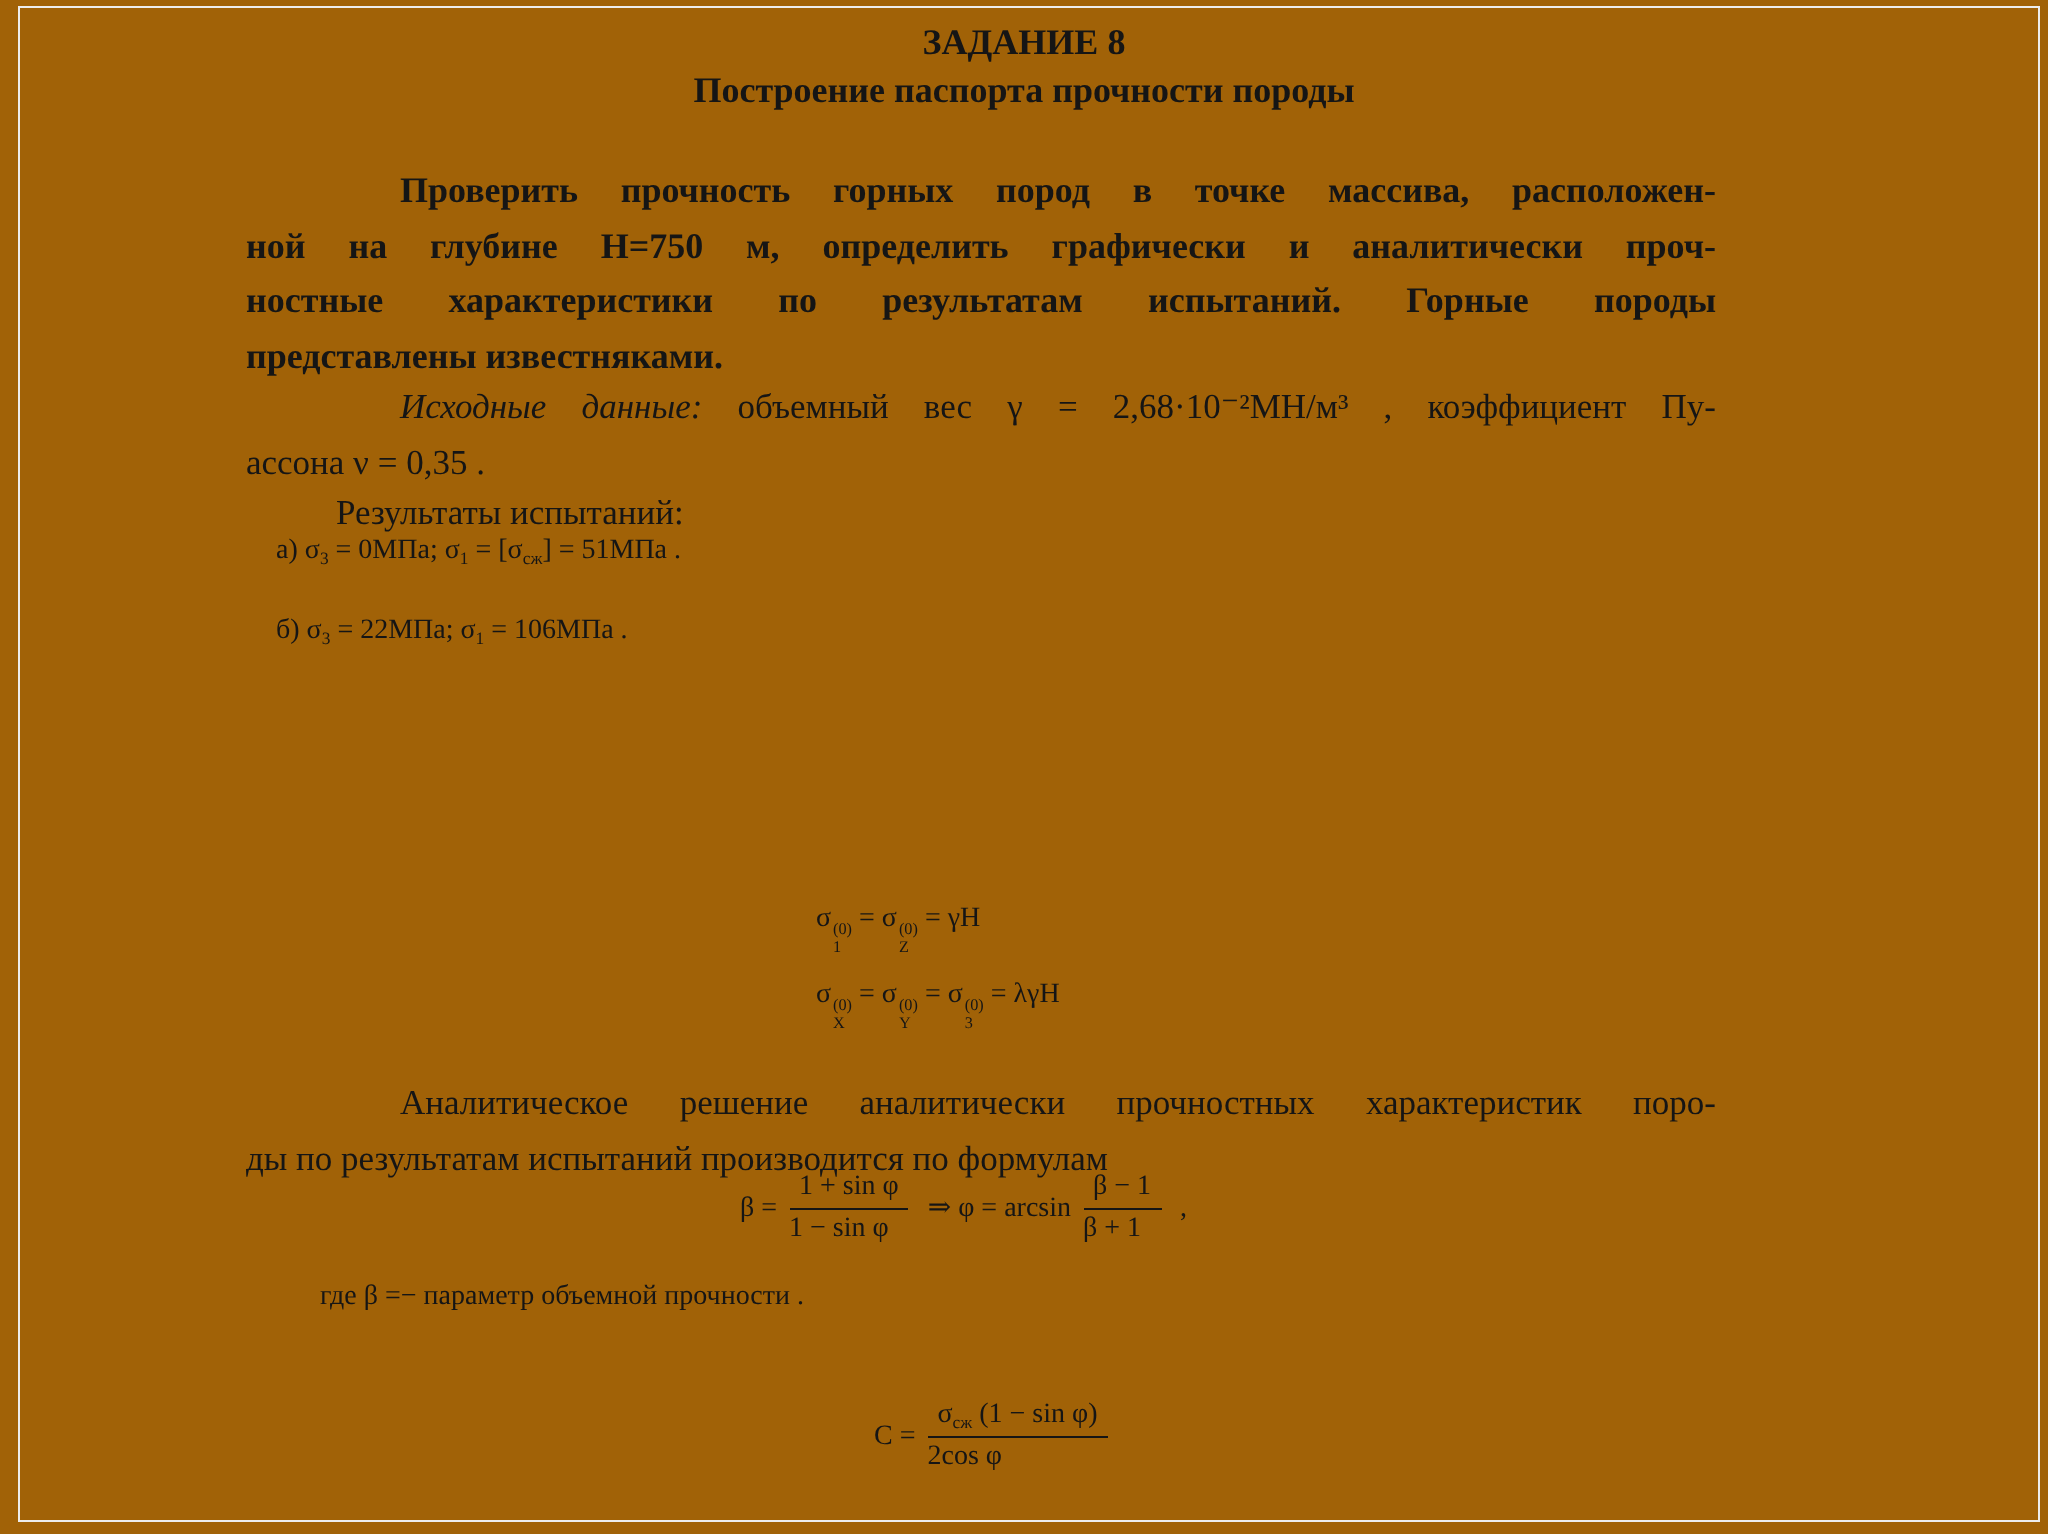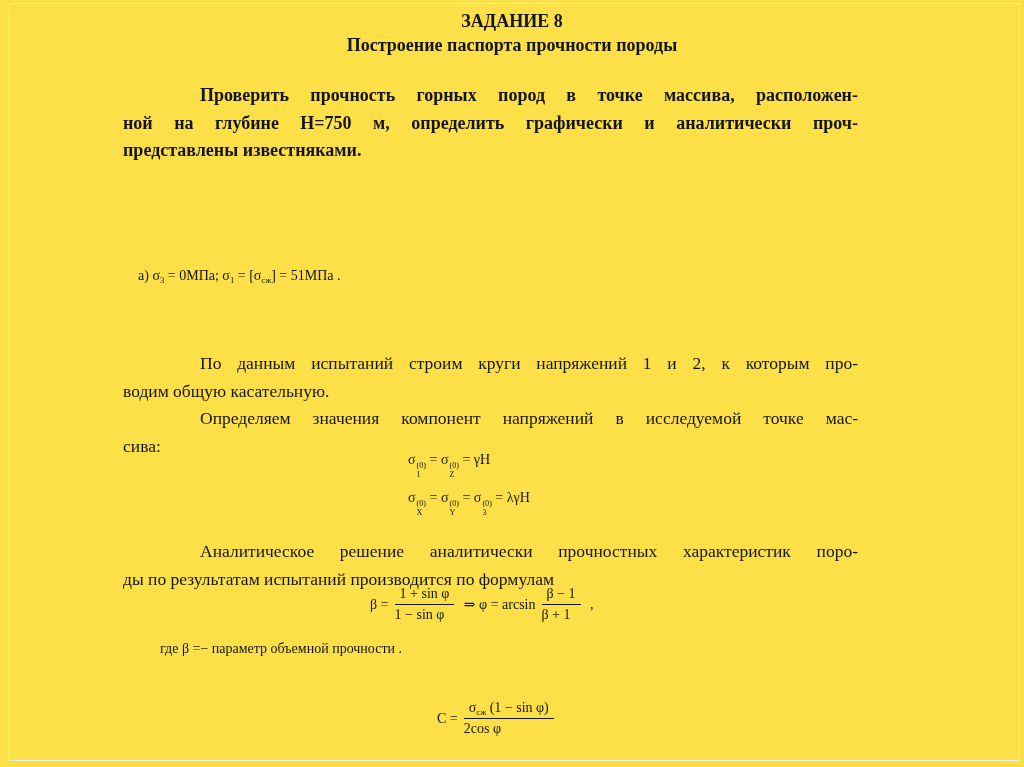--- a/index.html
+++ b/index.html
@@ -1,17 +1,17 @@
 <!DOCTYPE html>
 <html><head>
 <meta charset="utf-8">
 <style>
   html,body{margin:0;padding:0;background:#ffffff;}
   .page{
-    position:relative;width:1024px;height:767px;background:#fde047;
+    position:relative;width:1024px;height:767px;background:#a16207;
     font-family:"Liberation Serif","DejaVu Serif",serif;color:#151515;
     overflow:hidden;
   }
   .frame{
     position:absolute;left:9px;top:3px;right:4px;bottom:6px;
     border:1px solid #ededed;pointer-events:none;
   }
   .abs{position:absolute;}
   .titleblock{left:0;right:0;top:9px;text-align:center;font-weight:bold;
     font-size:18px;line-height:24px;}
@@ -40,33 +40,36 @@
   <div class="frame"></div>
 
   <div class="abs titleblock">
     <div class="tline">ЗАДАНИЕ 8</div>
     <div class="tline">Построение паспорта прочности породы</div>
   </div>
 
   <div class="abs textblock bold" style="top:82px;">
     <div class="bline just indent">Проверить прочность горных пород в точке массива, расположен-</div>
     <div class="bline just">ной на глубине  Н=750 м, определить графически и аналитически проч-</div>
+    <div class="bline just">ностные характеристики по результатам испытаний. Горные породы</div>
     <div class="bline">представлены известняками.</div>
   </div>
 
+  <div class="abs textblock" style="top:190px;">
+    <div class="bline just indent"><span class="it">Исходные данные:</span><span> объемный вес γ = 2,68·10⁻²МН/м³ , коэффициент Пу-</span></div>
+    <div class="bline">ассона ν = 0,35 .</div>
+  </div>
 
+  <div class="abs textblock" style="left:168px;top:243px;width:400px;">
+    <div class="bline">Результаты испытаний:</div>
+  </div>
 
   <div class="abs fline sline" style="left:138px;top:258px;"><span>а) σ</span><sub>3</sub><span> = 0МПа; </span><span>σ</span><sub>1</sub><span> = [</span><span>σ</span><sub>сж</sub><span>] = 51МПа .</span></div>
+  <div class="abs fline sline" style="left:138px;top:298px;"><span>б) σ</span><sub>3</sub><span> = 22МПа; </span><span>σ</span><sub>1</sub><span> = 106МПа .</span></div>
 
-  <div class="abs textblock" style="top:350px;">
-    <div class="bline just indent">По данным испытаний строим круги напряжений 1 и 2, к которым про-</div>
-    <div class="bline">водим общую касательную.</div>
-    <div class="bline just indent">Определяем значения компонент напряжений в исследуемой точке мас-</div>
-    <div class="bline">сива:</div>
-  </div>
 
   <div class="abs" style="left:408px;top:442px;">
     <div class="fline sline"><span>σ</span><span class="ss"><span class="ssup">(0)</span><span class="ssub">1</span></span><span> = </span><span>σ</span><span class="ss"><span class="ssup">(0)</span><span class="ssub">Z</span></span><span> = γН</span></div>
     <div class="fline sline" style="margin-top:3px;"><span>σ</span><span class="ss"><span class="ssup">(0)</span><span class="ssub">X</span></span><span> = </span><span>σ</span><span class="ss"><span class="ssup">(0)</span><span class="ssub">Y</span></span><span> = </span><span>σ</span><span class="ss"><span class="ssup">(0)</span><span class="ssub">3</span></span><span> = λγН</span></div>
   </div>
 
   <div class="abs textblock" style="top:538px;">
     <div class="bline just indent">Аналитическое решение аналитически прочностных характеристик поро-</div>
     <div class="bline">ды по результатам испытаний производится по формулам</div>
   </div>

